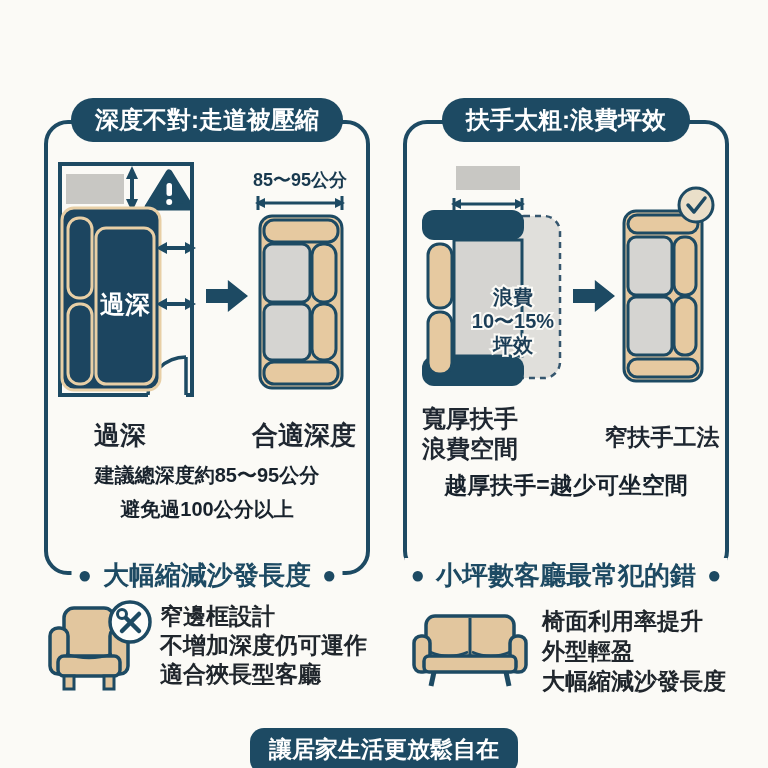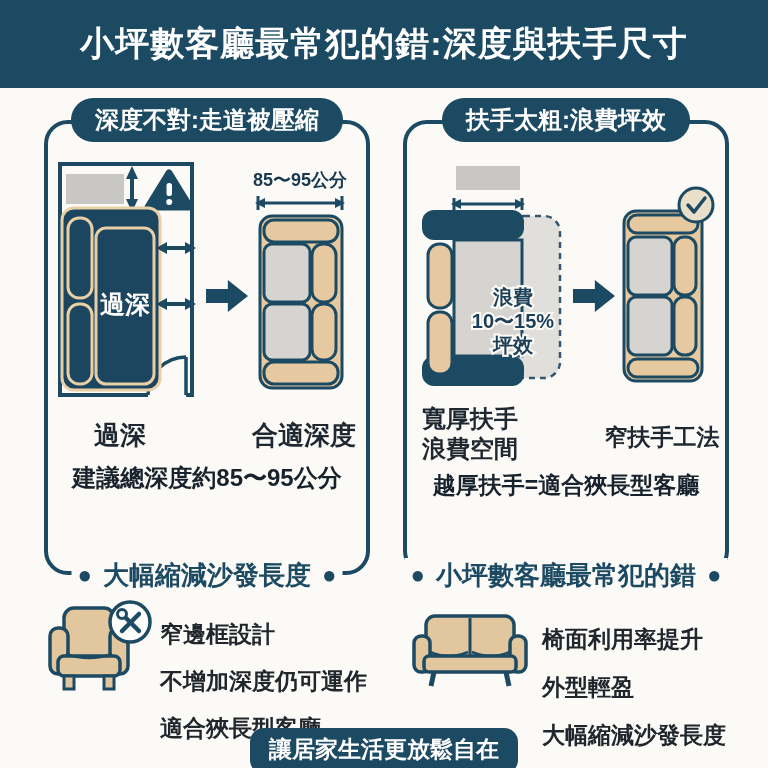--- a/index.html
+++ b/index.html
@@ -18,46 +18,43 @@
   .panel-right{left:403px;}
   .pill{position:absolute;top:-26px;left:50%;transform:translateX(-50%);
     background:#1d4a63;color:#fff;font-size:24px;font-weight:bold;white-space:nowrap;
     padding:8px 24px;border-radius:999px;line-height:28px;}
   .section-title{position:absolute;bottom:-21px;left:50%;transform:translateX(-50%);
     background:#fbfaf6;padding:0 6px;display:flex;align-items:center;gap:11px;white-space:nowrap;}
   .section-title .dot{color:#1d4a63;font-size:24px;line-height:34px;}
   .section-title .st-text{color:#1d4a63;font-size:26px;font-weight:bold;line-height:34px;}
 
   .caption{position:absolute;font-size:26px;font-weight:bold;color:#1f2731;text-align:center;}
-  .note{position:absolute;left:0;width:100%;text-align:center;font-size:24px;font-weight:bold;color:#18222c;}
+  .note{position:absolute;left:0;width:100%;text-align:center;font-size:20px;font-weight:bold;color:#18222c;}
   .caption-2line{line-height:30px;font-size:24px;}
 
   .block-arrow{position:absolute;width:42px;height:32px;background:#1d4a63;
     clip-path:polygon(0% 28%,52% 28%,52% 0%,100% 50%,52% 100%,52% 72%,0% 72%);}
 
   
   .feature-text{position:absolute;font-size:23px;font-weight:bold;color:#20262c;line-height:29px;white-space:nowrap;}
-  .feature-text div{margin-bottom:0;margin-top:18px;}
+  .feature-text div{margin-bottom:0;}
 
   
   .footer{position:absolute;left:250px;top:728px;width:268px;height:46px;background:#1d4a63;
     border-radius:14px;display:flex;align-items:center;justify-content:center;}
   .footer-text{color:#fff;font-size:23px;font-weight:bold;white-space:nowrap;padding-bottom:4px;}
 
   svg{position:absolute;display:block;}
   svg text{font-family:"Liberation Sans","DejaVu Sans",sans-serif;}
 </style>
 </head>
 <body>
 
 <div id="stage">
 
-  <div class="header">
-    <div class="header-title">小坪數客廳最常犯的錯:深度與扶手尺寸</div>
-  </div>
 
   <div class="panel panel-left">
     <div class="pill">深度不對:走道被壓縮</div>
 
     <svg style="left:4px;top:34px;" width="150" height="242" viewBox="0 0 150 242">
 
       <path d="M 134 237 L 140 237 L 140 6 L 8 6 L 8 237 L 96 237" fill="none" stroke="#1d4a63" stroke-width="4"></path>
 
       <path d="M 96 237 A 38 38 0 0 1 134 199" fill="none" stroke="#1d4a63" stroke-width="3.5"></path>
       <line x1="134" y1="199" x2="134" y2="237" stroke="#1d4a63" stroke-width="3.5"></line>
@@ -114,20 +111,21 @@
         <rect x="12" y="78" width="46" height="58" rx="8" fill="#d5d4d1" stroke="#1d4a63" stroke-width="3"></rect>
         <rect x="12" y="138" width="46" height="56" rx="8" fill="#d5d4d1" stroke="#1d4a63" stroke-width="3"></rect>
         <rect x="60" y="78" width="24" height="58" rx="11" fill="#e6c9a0" stroke="#1d4a63" stroke-width="3"></rect>
         <rect x="60" y="138" width="24" height="56" rx="11" fill="#e6c9a0" stroke="#1d4a63" stroke-width="3"></rect>
       </g>
     </svg>
 
     <div class="caption" style="left:22px;top:294px;width:100px;">過深</div>
     <div class="caption" style="left:176px;top:294px;width:160px;font-family:Liberation Mono, monospace;">合適深度</div>
     <div class="note" style="top:338px;">建議總深度約85〜95公分</div>
+    <div class="note" style="top:372px;">避免過100公分以上</div>
 
     <div class="section-title">
       <span class="dot">●</span>
       <span class="st-text">大幅縮減沙發長度</span>
       <span class="dot">●</span>
     </div>
   </div>
 
   <div class="panel panel-right">
     <div class="pill">扶手太粗:浪費坪效</div>
@@ -172,21 +170,21 @@
         <circle cx="76" cy="22" r="17" fill="#eadfc9" stroke="#1d4a63" stroke-width="3"></circle>
         <path d="M 68 22 L 74 29 L 85 15" fill="none" stroke="#1d4a63" stroke-width="3.5" stroke-linecap="round" stroke-linejoin="round"></path>
       </g>
     </svg>
 
     <div class="caption" style="left:175px;top:298px;width:160px;font-size:23px;">窄扶手工法</div>
     <div class="caption caption-2line" style="left:3px;top:280px;width:120px;">
       <div>寬厚扶手</div>
       <div>浪費空間</div>
     </div>
-    <div class="note" style="top:346px;font-size:23px;">越厚扶手=適合狹長型客廳</div>
+    <div class="note" style="top:346px;font-size:23px;">越厚扶手=越少可坐空間</div>
 
     <div class="section-title">
       <span class="dot">●</span>
       <span class="st-text">小坪數客廳最常犯的錯</span>
       <span class="dot">●</span>
     </div>
   </div>
 
   <svg style="left:42px;top:598px;" width="112" height="100" viewBox="0 0 112 100">
     <rect x="22" y="10" width="50" height="52" rx="10" fill="#e2c69e" stroke="#1d4a63" stroke-width="3.5"></rect>

